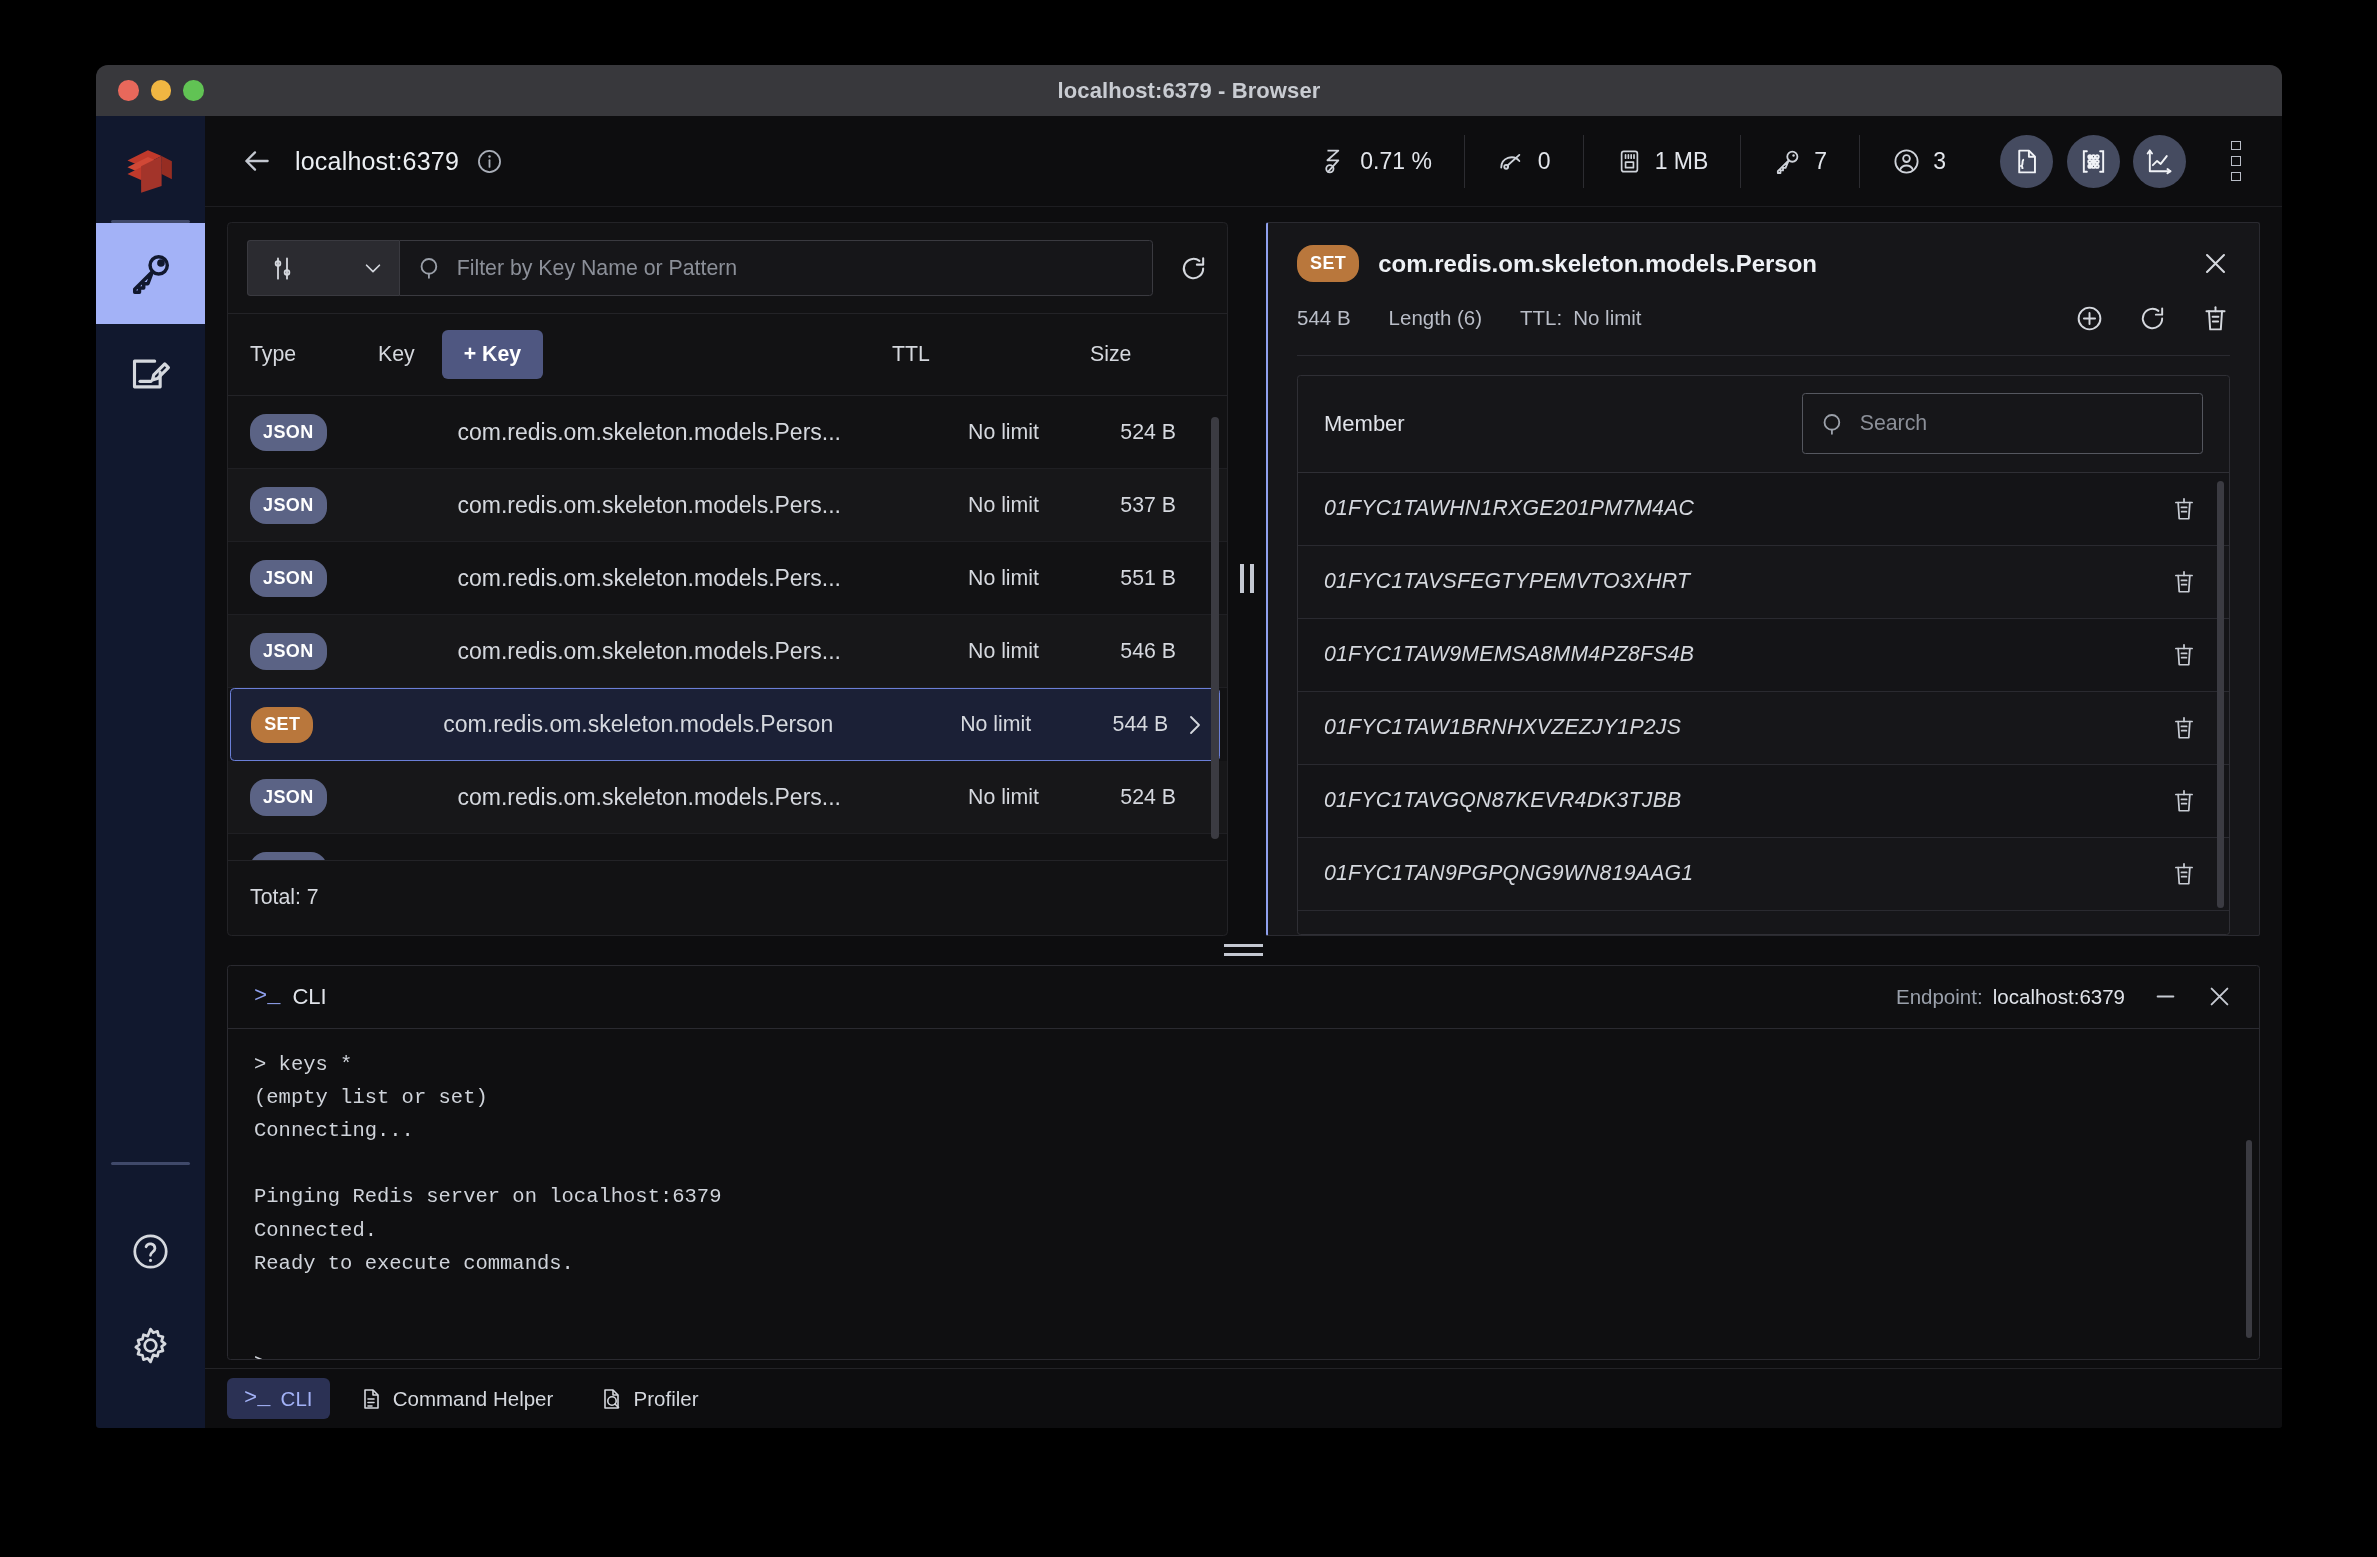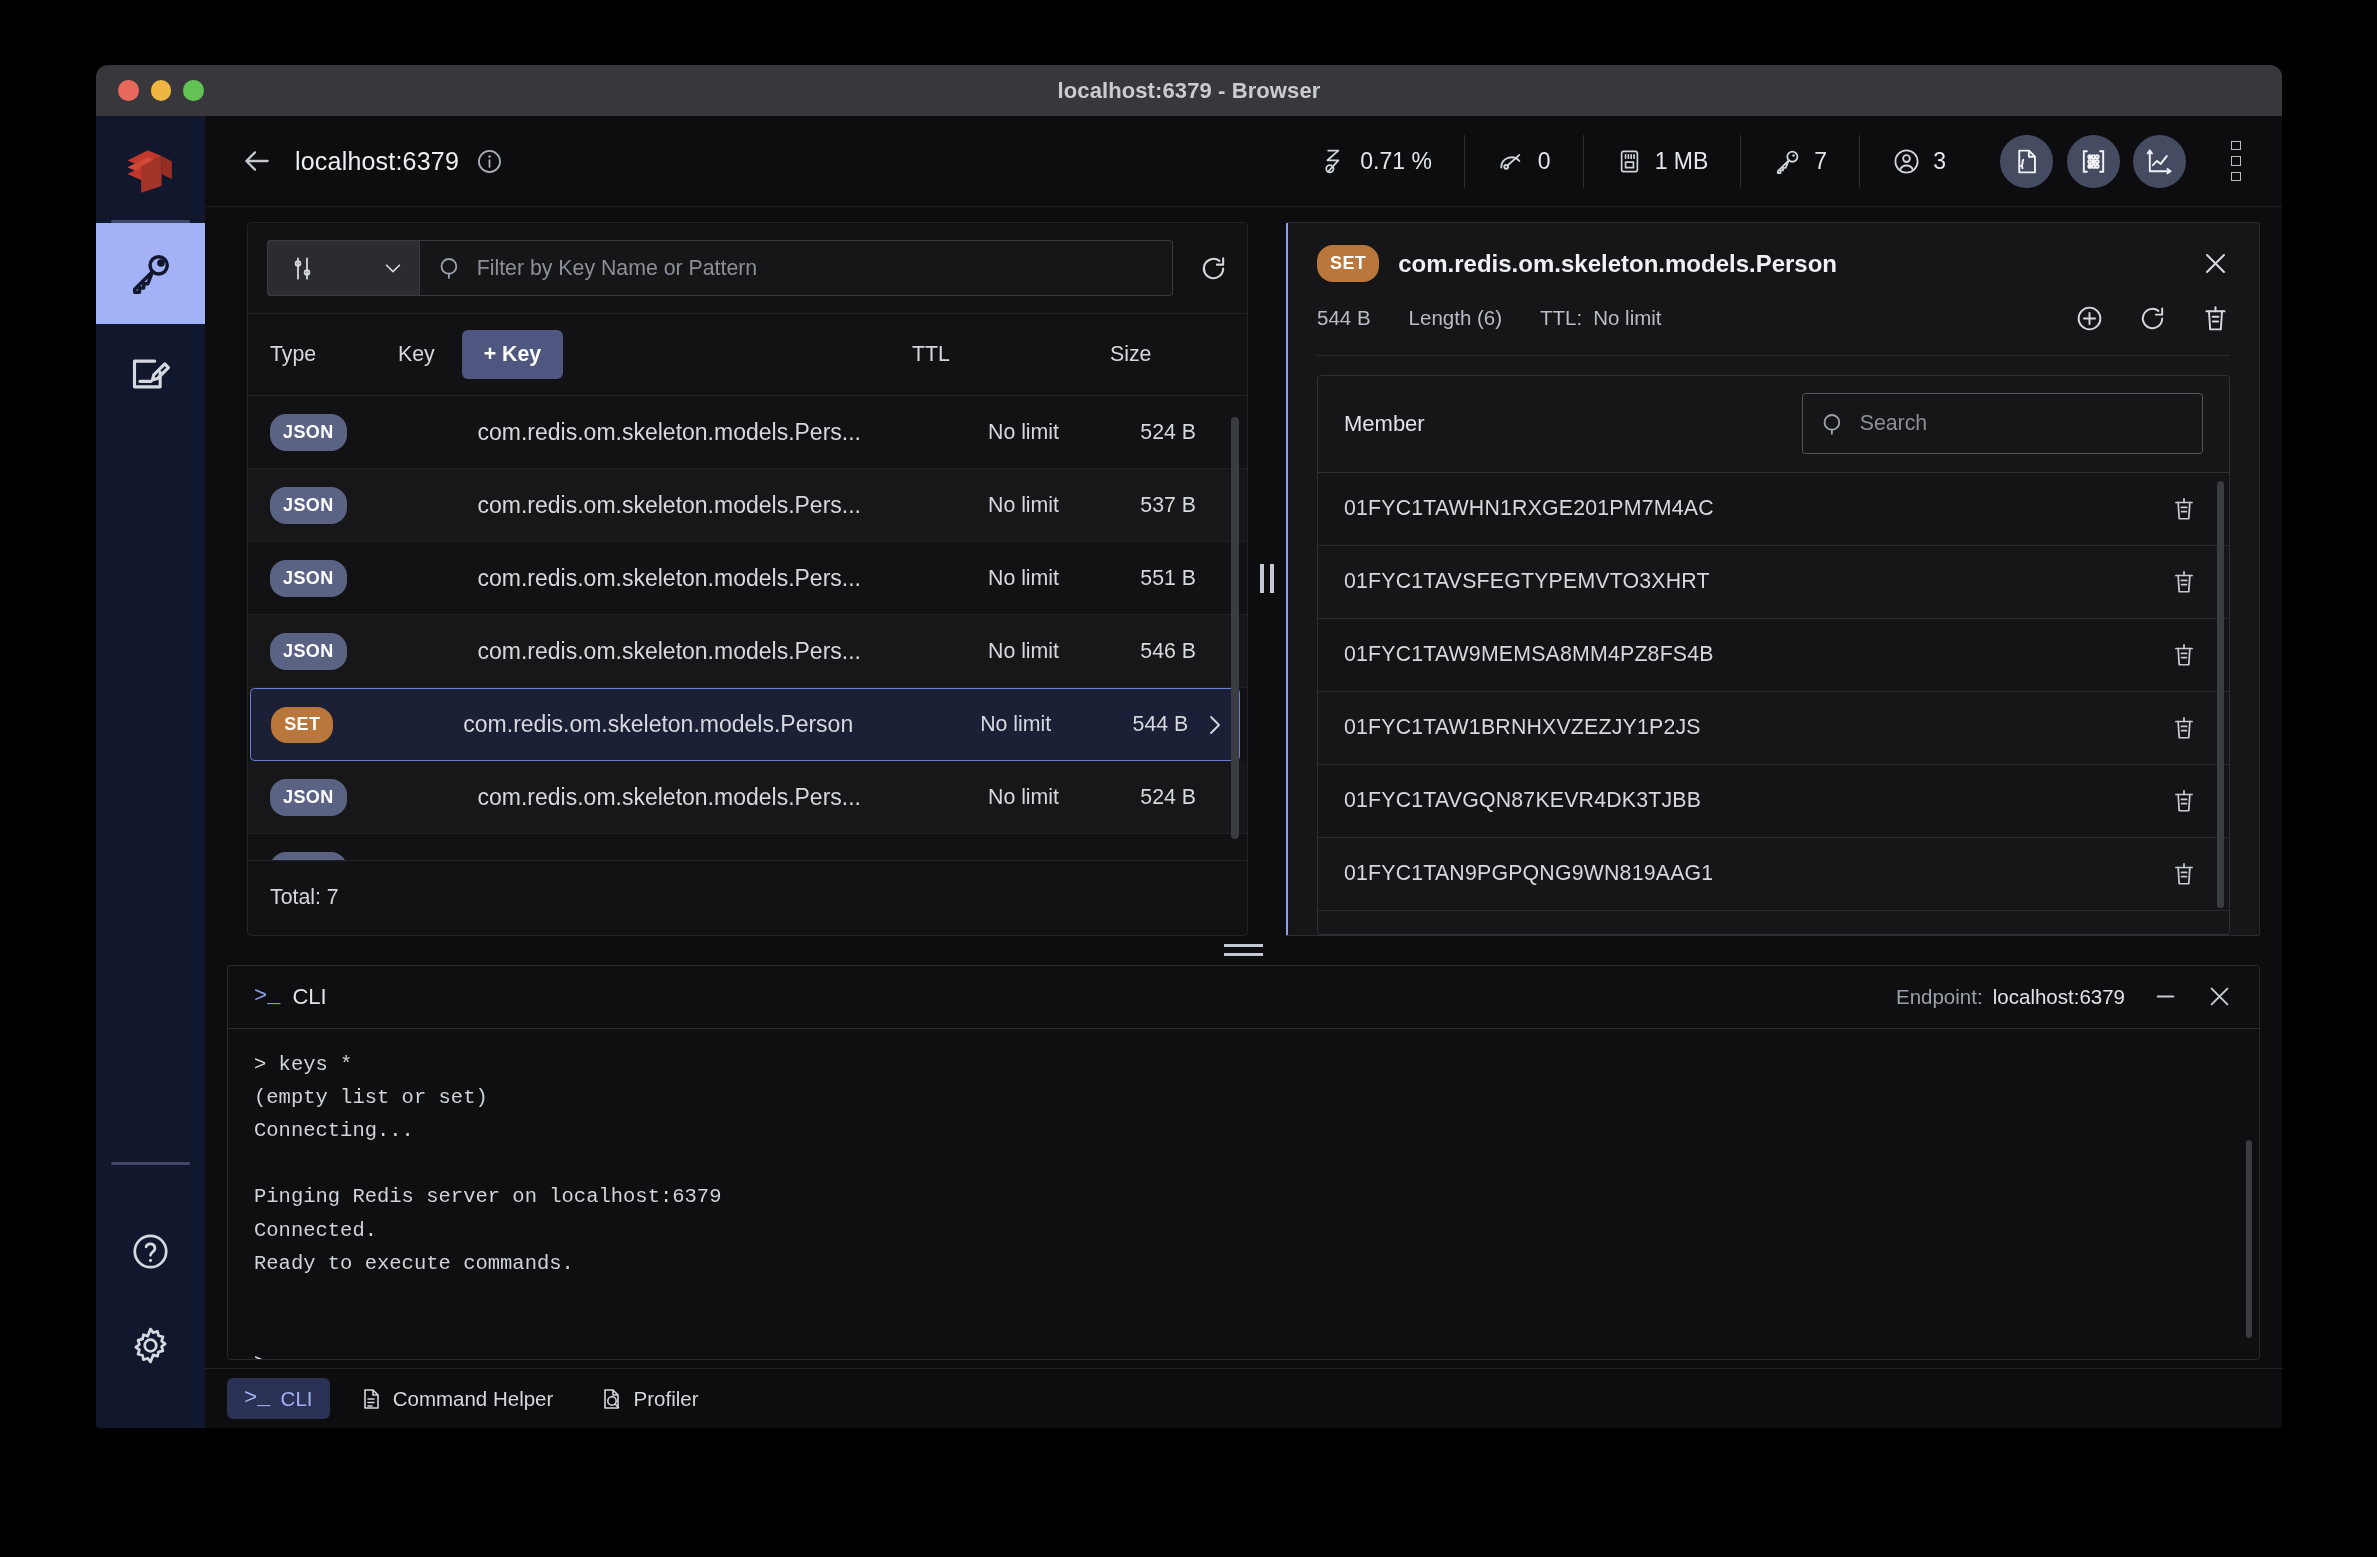--- a/index.html
+++ b/index.html
@@ -90,21 +90,20 @@
   
   .content { flex: 1 1 auto; display: flex; min-height: 0; padding: 15.4px 22px 0 22px; gap: 0; }
   
   .keys-panel {
     width: 1001px; flex: 0 0 1001px;
     background: #121214;
     border: 0.9px solid #232327;
     border-radius: 4.3px;
     display: flex; flex-direction: column;
     min-height: 0;
-    margin-left: 20px;
   }
   .keys-toolbar {
     height: 91px; flex: 0 0 auto;
     display: flex; align-items: center;
     padding: 0 19px;
     border-bottom: 0.9px solid #232327;
   }
   .filter-select {
     width: 152px; height: 56px;
     background: #2b2b30;
@@ -238,21 +237,21 @@
     color: #e2e5ea; font-size: 21.3px; font-family: "Liberation Sans", sans-serif;
   }
   .member-search input::placeholder { color: #8b8f98; }
   .members-list { flex: 1 1 auto; position: relative; overflow: hidden; }
   .member-row {
     height: 73px; display: flex; align-items: center;
     padding: 0 32px 0 26px;
     border-bottom: 0.9px solid #2a2a30;
   }
   .member-row:nth-child(odd) { background: #141417; }
-  .member-id { flex: 1 1 auto; font-size: 21.3px; color: #d5d8de; letter-spacing: 0.2px; }
+  .member-id { flex: 1 1 auto; font-size: 21.3px; color: #d5d8de; letter-spacing: 0.2px; font-style: italic; }
   .members-scrollbar {
     position: absolute; right: 5.1px; top: 8.5px; bottom: 26px;
     width: 6.8px; background: #3b3b42; border-radius: 4.3px;
   }
   
   .h-handle {
     height: 29px; flex: 0 0 auto;
     display: flex; align-items: center; justify-content: center;
     flex-direction: column; gap: 5.1px;
   }

